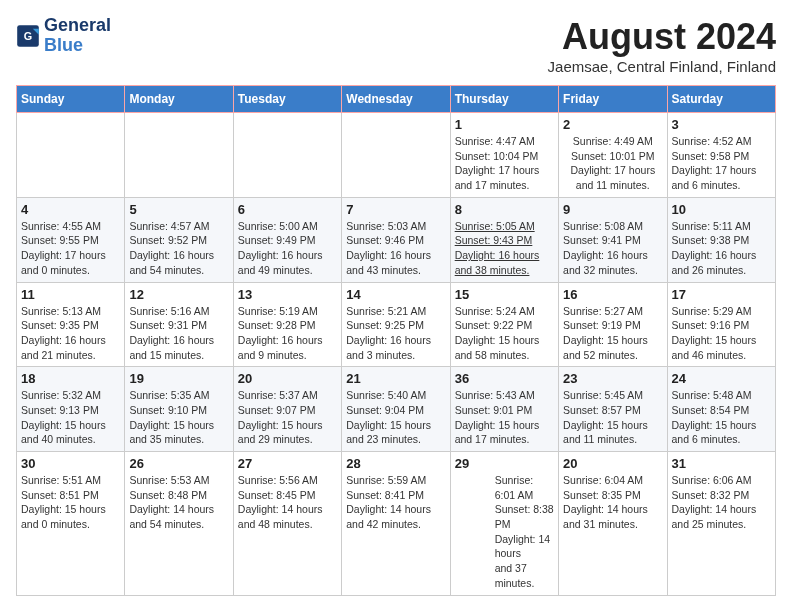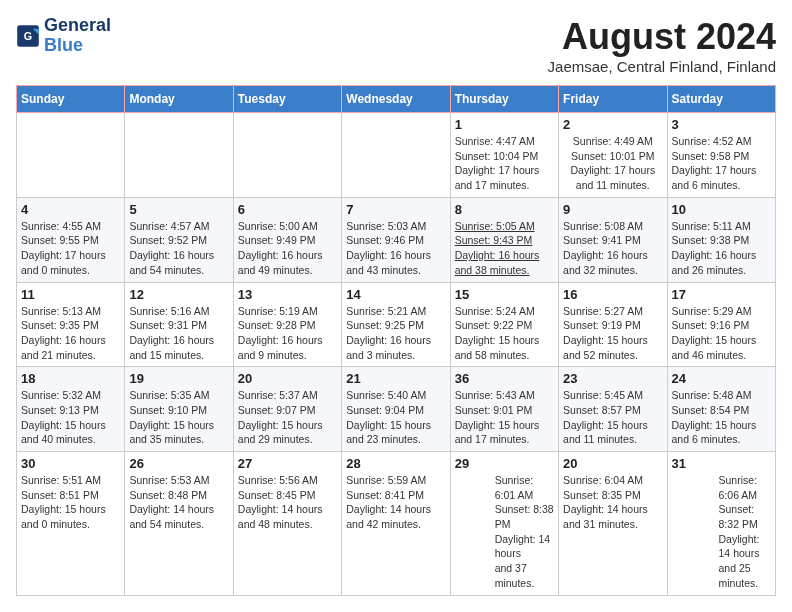--- a/index.html
+++ b/index.html
@@ -344,20 +344,20 @@
         </td>
         <td>
           <div class="day-number">20</div>
           <div class="day-info" style="white-space: pre-line;">Sunrise: 6:04 AM
 Sunset: 8:35 PM
 Daylight: 14 hours
 and 31 minutes.</div>
         </td>
         <td>
           <div class="day-number">31</div>
-          <div class="day-info" style="white-space: pre-line; margin-left: 47px;">Sunrise: 6:06 AM
+          <div class="day-info" style="white-space: pre-line;">Sunrise: 6:06 AM
 Sunset: 8:32 PM
 Daylight: 14 hours
 and 25 minutes.</div>
         </td>
       </tr>
     </tbody>
 </table>
 
 </body></html>

